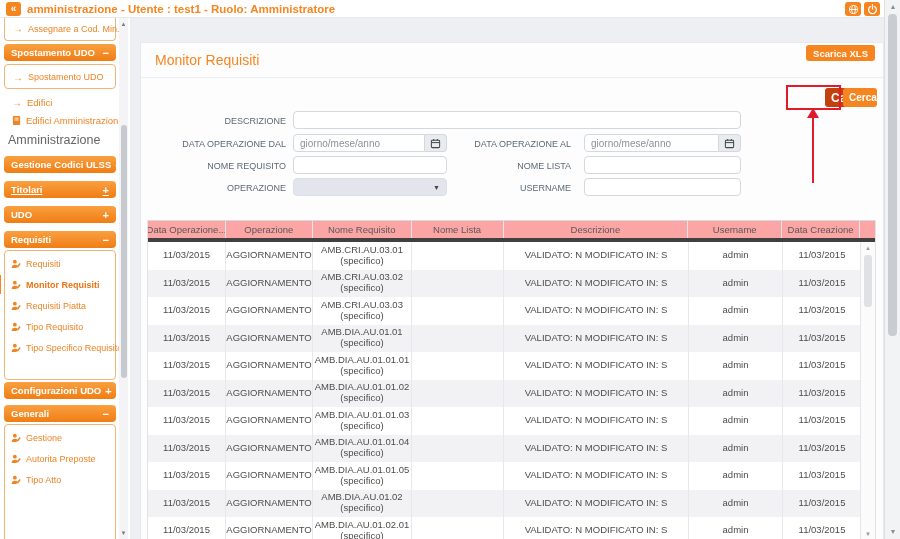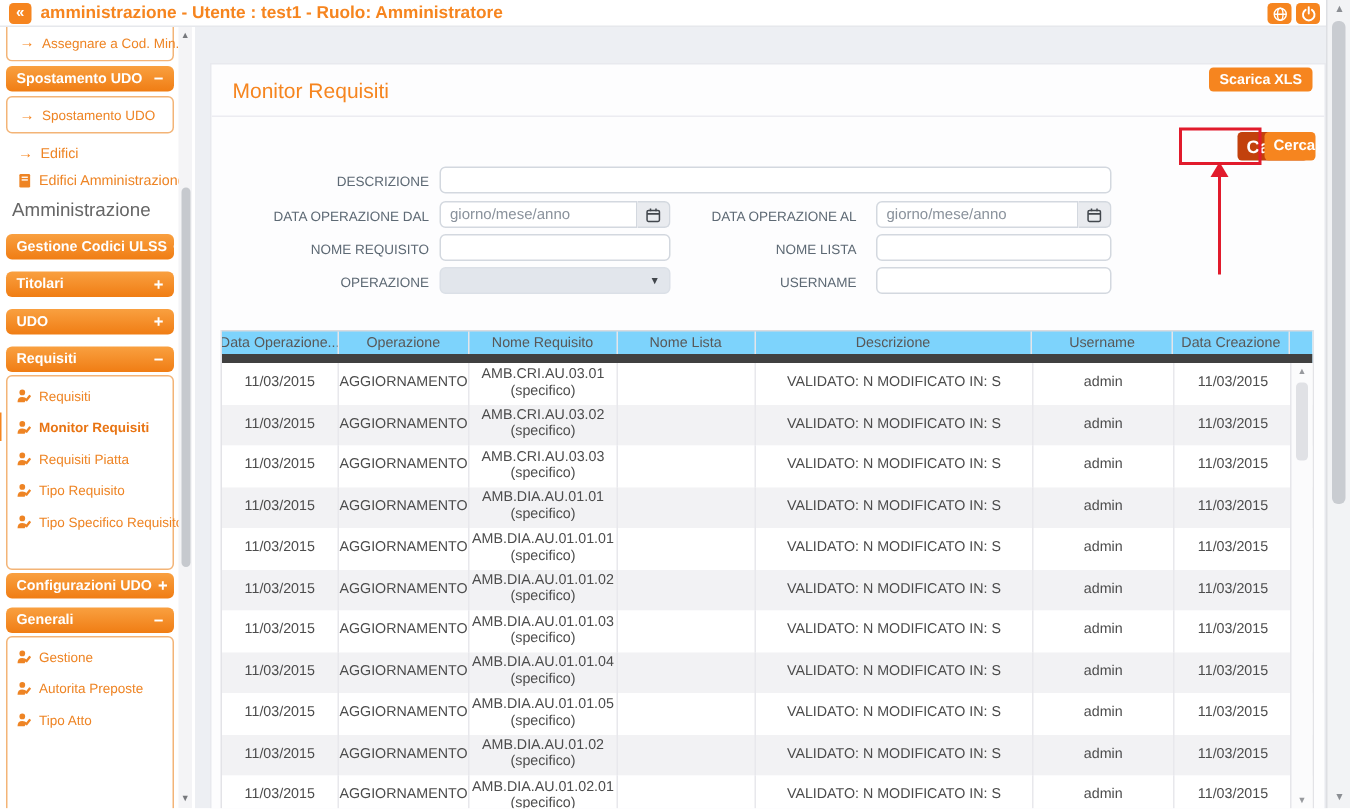--- a/index.html
+++ b/index.html
@@ -81,21 +81,21 @@
           border-left:0;border-radius:0 4px 4px 0;display:flex;align-items:center;justify-content:center;
           padding:0;cursor:pointer;}
   .finput.with-cal{border-radius:4px 0 0 4px;}
   .fselect{position:absolute;height:18px;background:#e2e6ec;border:1px solid #dbe0e7;border-radius:4px;
           display:flex;align-items:center;justify-content:flex-end;padding:0 6px;cursor:pointer;}
   .fselect .caret{font-size:7px;color:#42474d;}
 
   
   .tablewrap{position:absolute;left:6px;top:177px;width:729px;height:320px;overflow:hidden;
           border-left:1px solid #e3e3e7;border-right:1px solid #e3e3e7;}
-  .thead{display:flex;height:22px;border-top:1px solid #d9dade;border-bottom:6px solid #404040;background:#7dd3fc;}
+  .thead{display:flex;height:22px;border-top:1px solid #d9dade;border-bottom:4px solid #404040;background:#fca5a5;}
   .th{display:flex;align-items:center;justify-content:center;font-size:9.5px;color:#585858;
       border-right:1px solid #e5e5e9;height:100%;white-space:nowrap;overflow:hidden;cursor:pointer;}
   .th.spacer{width:15px;border-right:0;cursor:default;}
   .tbody{position:relative;}
   .tr{display:flex;height:27.5px;background:#fff;}
   .tr:nth-child(even){background:#f2f2f4;}
   .td{display:flex;flex-direction:column;align-items:center;justify-content:center;font-size:9.5px;
       color:#4c4c4c;border-right:1px solid #e8e8ec;height:100%;text-align:center;line-height:1.15;
       white-space:nowrap;overflow:hidden;}
   .c0{width:78px;}.c1{width:87px;}.c2{width:99px;}.c3{width:92px;}.c4{width:185px;}.c5{width:94px;}.c6{width:78px;border-right:0 !important;}
@@ -174,21 +174,21 @@
       </div>
     </div>
 
     <div class="section-label" style="top:115px;">Amministrazione</div>
 
     <div class="side-bar-header" style="top:138px;">
       <span>Gestione Codici ULSS</span>
       <span class="tg">+</span>
     </div>
 
-    <div class="side-bar-header" style="top:163px;">
+    <div class="side-bar-header" style="top:163px;text-decoration:underline;">
       <span>Titolari</span>
       <span class="tg">+</span>
     </div>
 
     <div class="side-bar-header" style="top:188px;">
       <span>UDO</span>
       <span class="tg">+</span>
     </div>
 
     <div class="side-bar-header" style="top:213px;">

